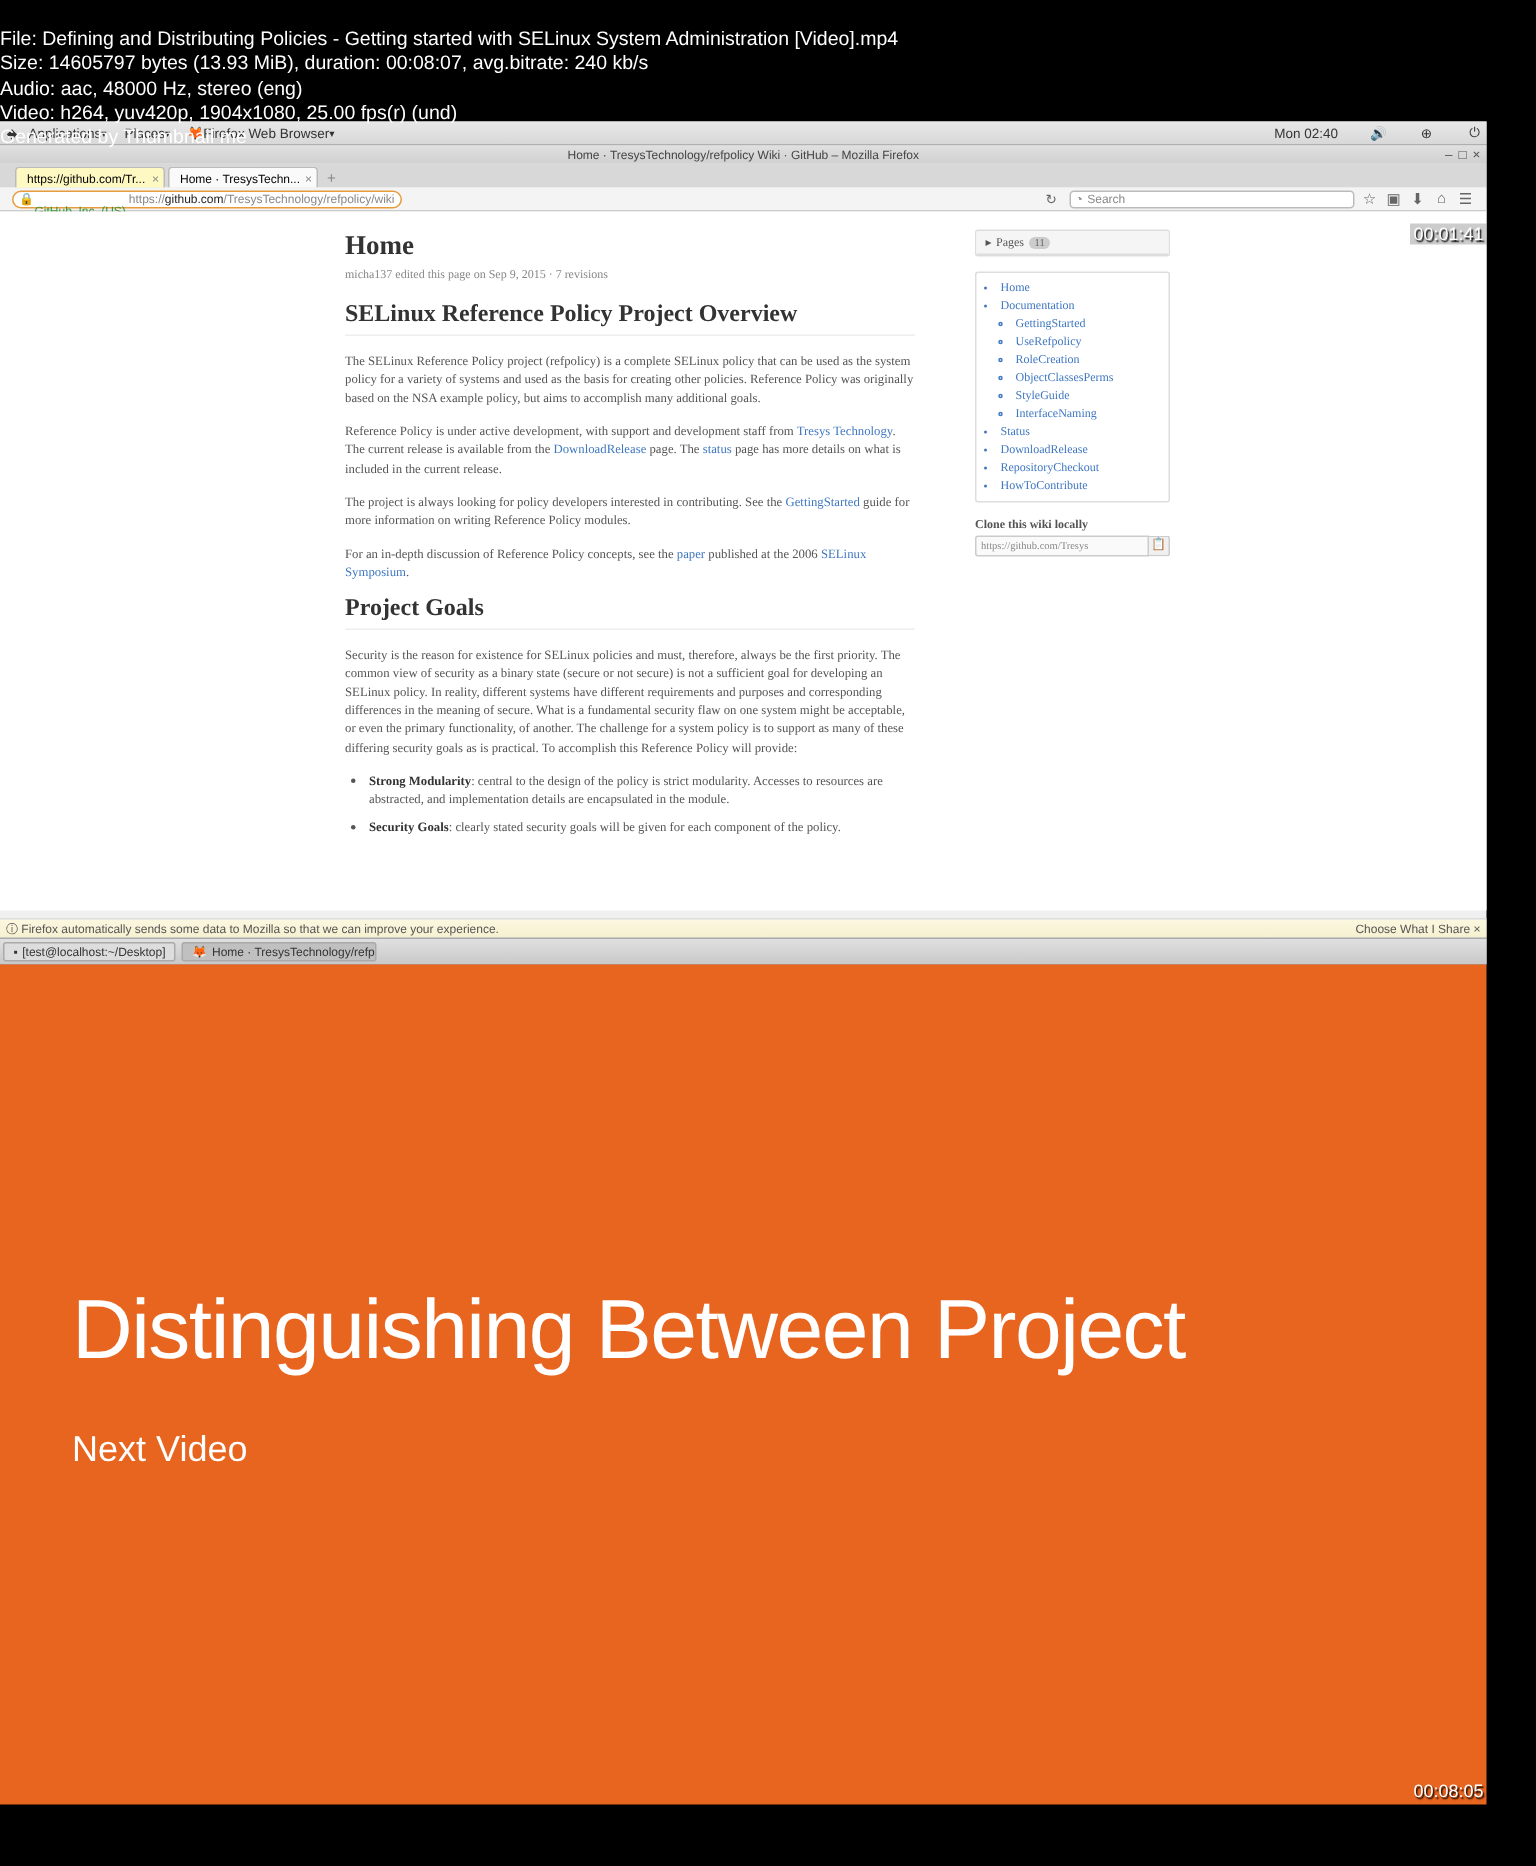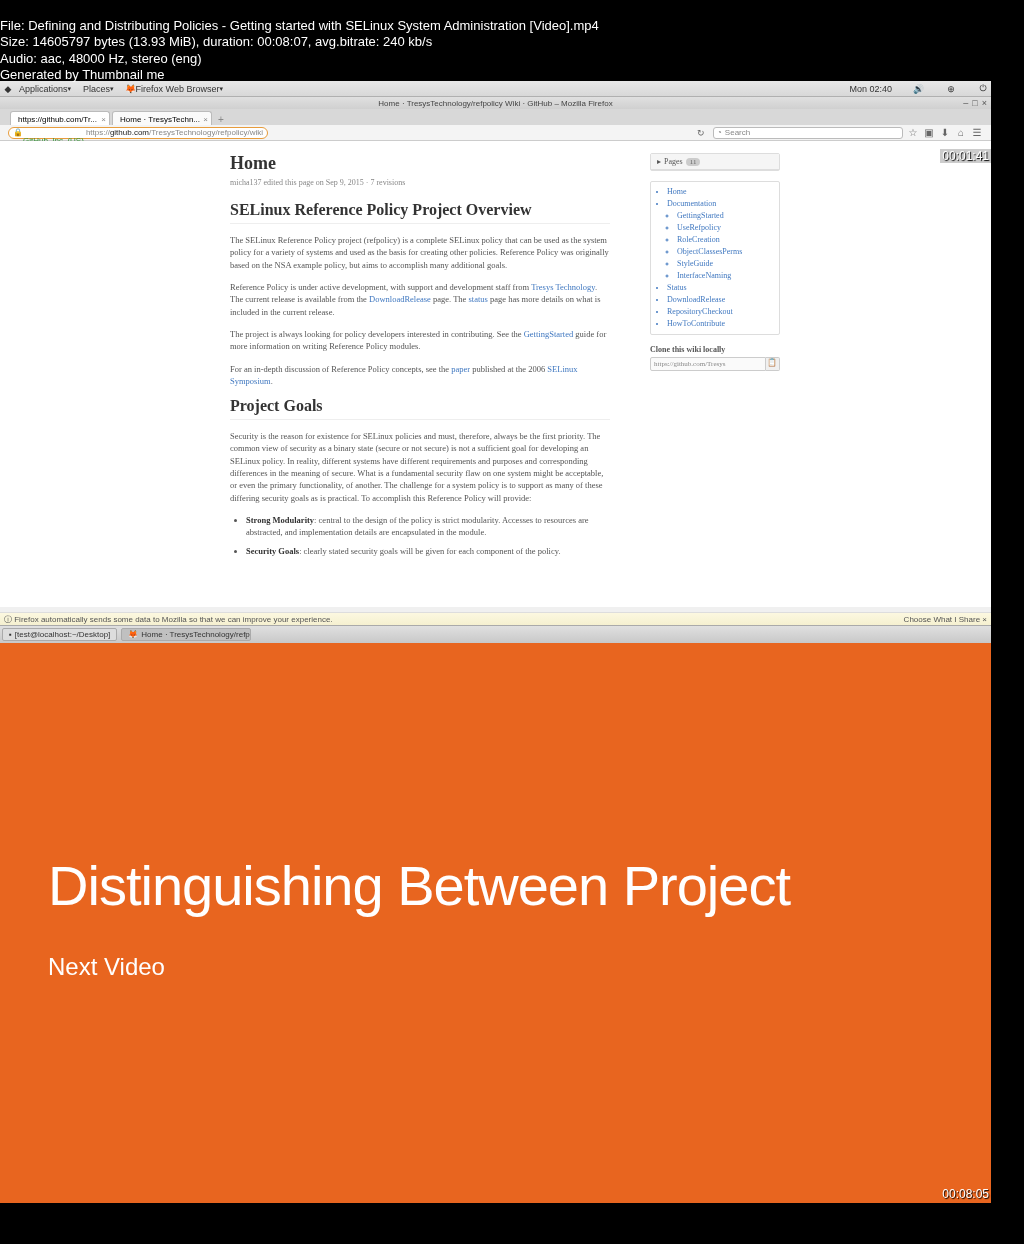--- a/index.html
+++ b/index.html
@@ -14,21 +14,21 @@
 .gnome-menu { padding: 0 6px; cursor: pointer; display: flex; align-items: center; gap: 0; }
 .gnome-menu .caret { font-size: 7px; }
 .gnome-right { margin-left: auto; display: flex; align-items: center; gap: 22px; }
 .gnome-icon { width: 10px; height: 10px; display: inline-flex; align-items: center; justify-content: center; font-size: 9px; }
 
 .ff-titlebar { height: 12px; background: linear-gradient(#e0e0e0,#d0d0d0); font-size: 8px; color: #444; display: flex; align-items: center; justify-content: center; position: relative; }
 .ff-win-btns { position: absolute; right: 4px; display: flex; gap: 4px; font-size: 9px; color: #555; }
 
 .ff-tabs { height: 16px; background: #d8d8d8; display: flex; align-items: flex-end; padding-left: 10px; }
 .ff-tab { height: 14px; background: #fafafa; border: 1px solid #bbb; border-bottom: none; border-radius: 3px 3px 0 0; font-size: 8px; padding: 1px 14px 0 4px; margin-right: 2px; display: flex; align-items: center; gap: 3px; position: relative; max-width: 100px; overflow: hidden; white-space: nowrap; }
-.ff-tab.inactive { background: #ffffff; }
+.ff-tab.inactive { background: #fef9c3; }
 .ff-tab-close { position: absolute; right: 3px; font-size: 8px; color: #888; }
 .ff-tab-icon { width: 8px; height: 8px; background: #555; border-radius: 1px; }
 .ff-newtab { width: 14px; height: 12px; display: flex; align-items: center; justify-content: center; font-size: 10px; color: #888; }
 
 .ff-toolbar { height: 16px; background: #f4f4f4; border-bottom: 1px solid #ccc; display: flex; align-items: center; padding: 0 8px; gap: 4px; }
 .url-box { flex: 1; height: 12px; border: 1px solid #e79c3c; border-radius: 7px; background: #fff; display: flex; align-items: center; padding: 0 4px; font-size: 8px; max-width: 260px; }
 .url-prefix { color: #3a973a; margin-right: 2px; margin-top: 16px; }
 .url-gray { color: #888; }
 .url-black { color: #222; }
 .nav-spacer { flex: 1; }
@@ -77,20 +77,21 @@
 .timestamp-bot { position: absolute; bottom: 2px; right: 2px; color: #fff; font-size: 12px; font-family: Arial; text-shadow: 1px 1px 1px #000; }
 .watermark { position: absolute; top: -30px; right: 6px; opacity: 0.4; font-size: 12px; font-style: italic; font-family: cursive; }
 </style>
 </head>
 <body>
 
 <div class="info-overlay">
   <div>File: Defining and Distributing Policies - Getting started with SELinux System Administration [Video].mp4</div>
   <div>Size: 14605797 bytes (13.93 MiB), duration: 00:08:07, avg.bitrate: 240 kb/s</div>
   <div>Audio: aac, 48000 Hz, stereo (eng)</div>
+  <div>Video: h264, yuv420p, 1904x1080, 25.00 fps(r) (und)</div>
   <div>Generated by Thumbnail me</div>
 </div>
 
 <div class="top-frame">
 
   <div class="gnome-bar">
     <span class="gnome-icon">◆</span>
     <span class="gnome-menu">
         <span>Applications</span>
         <span class="caret">▾</span>

